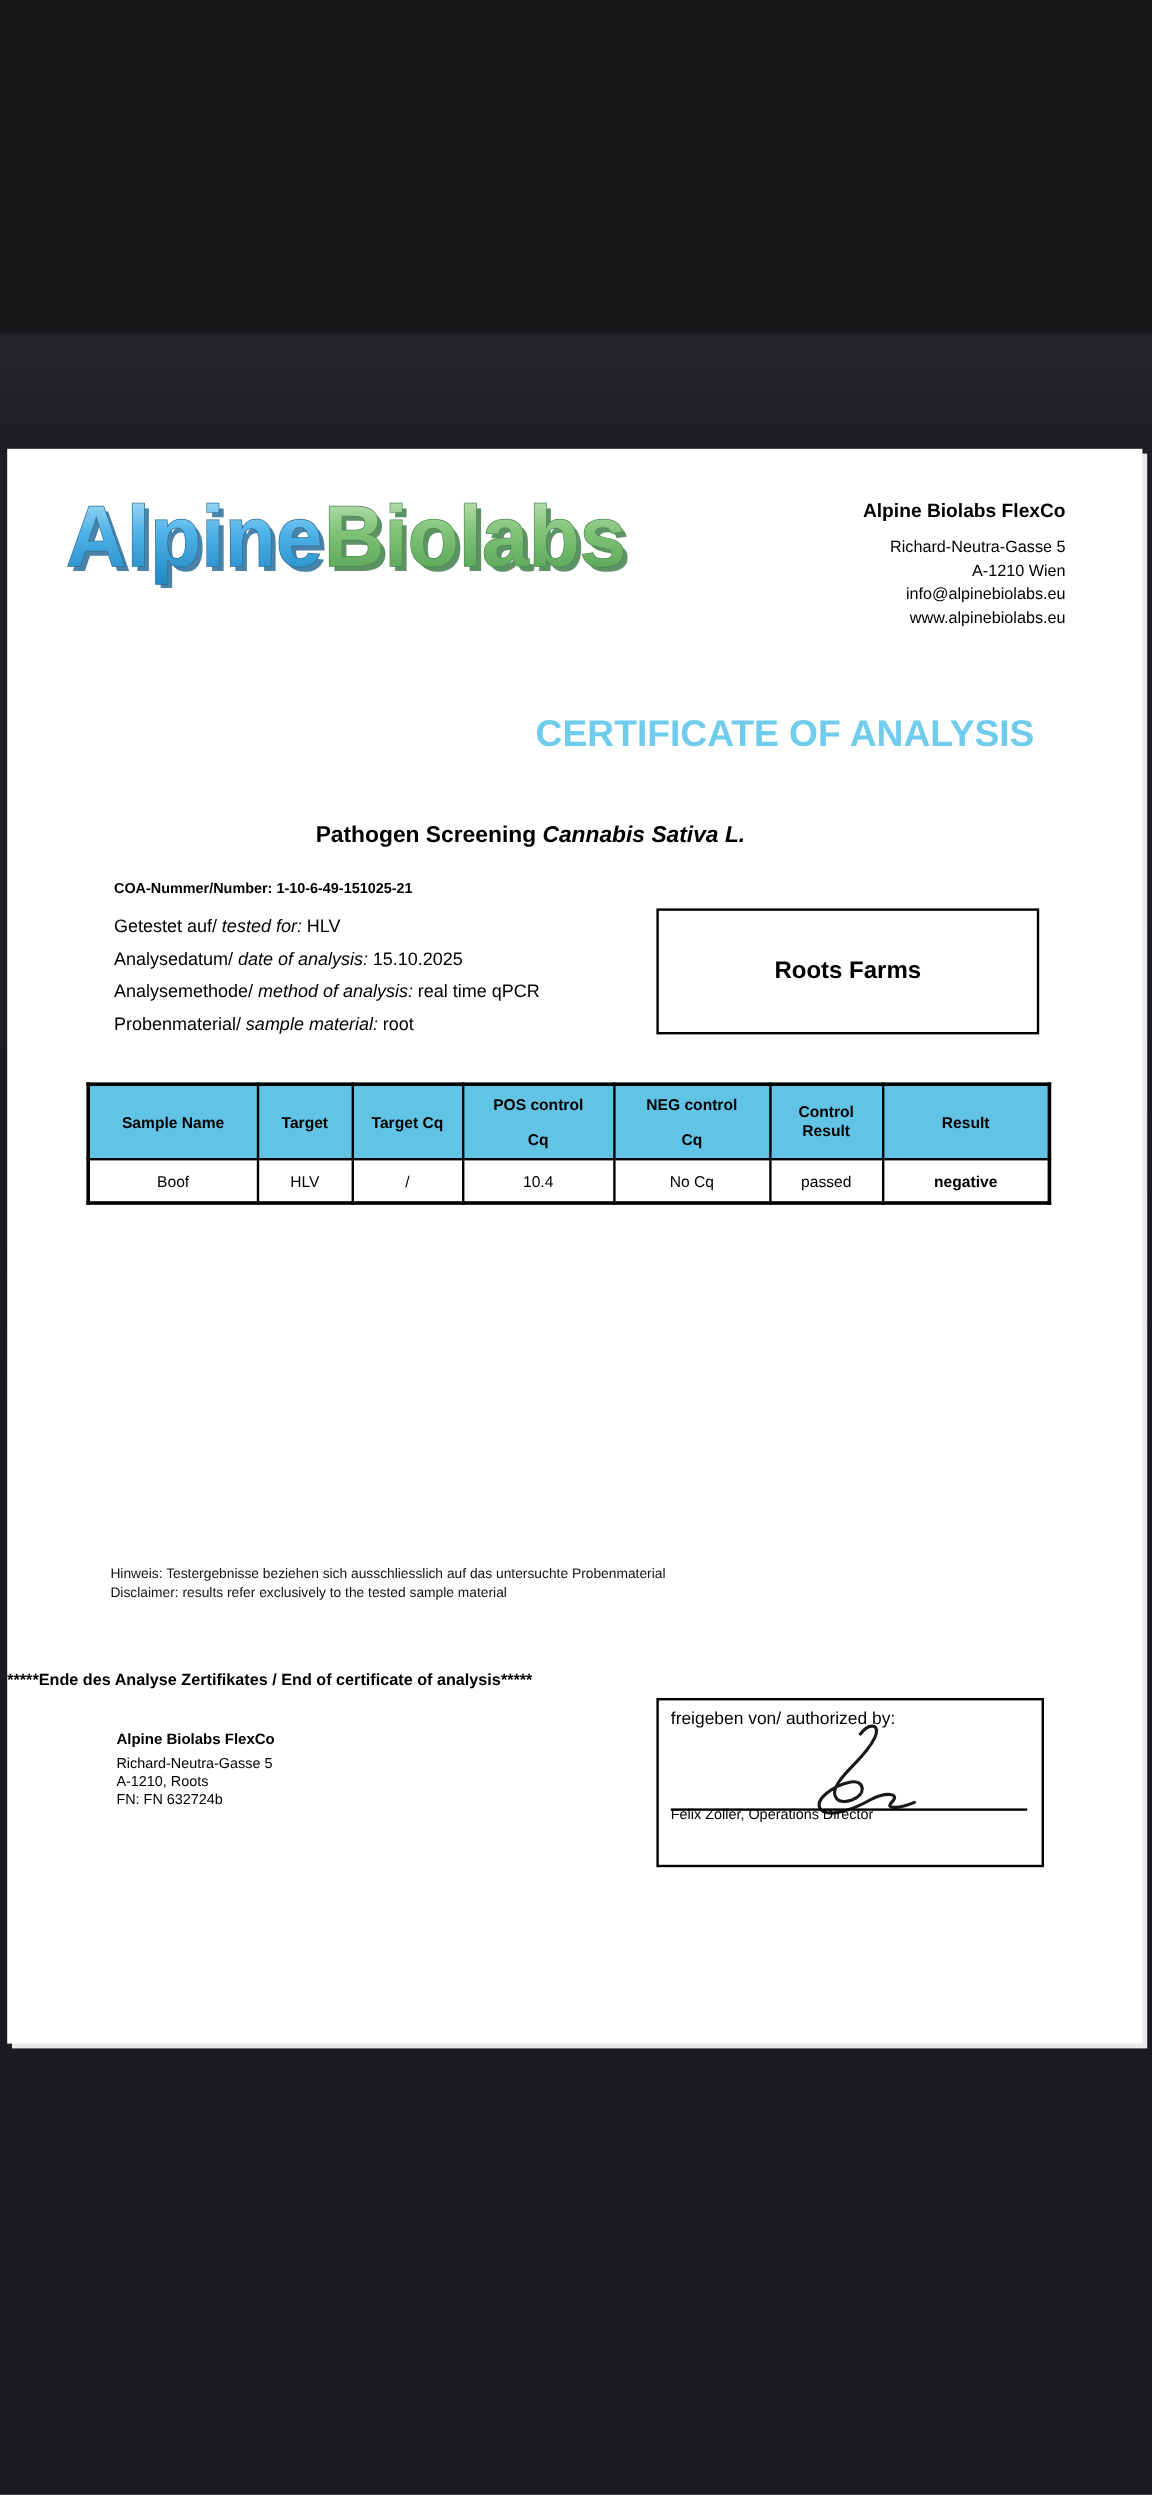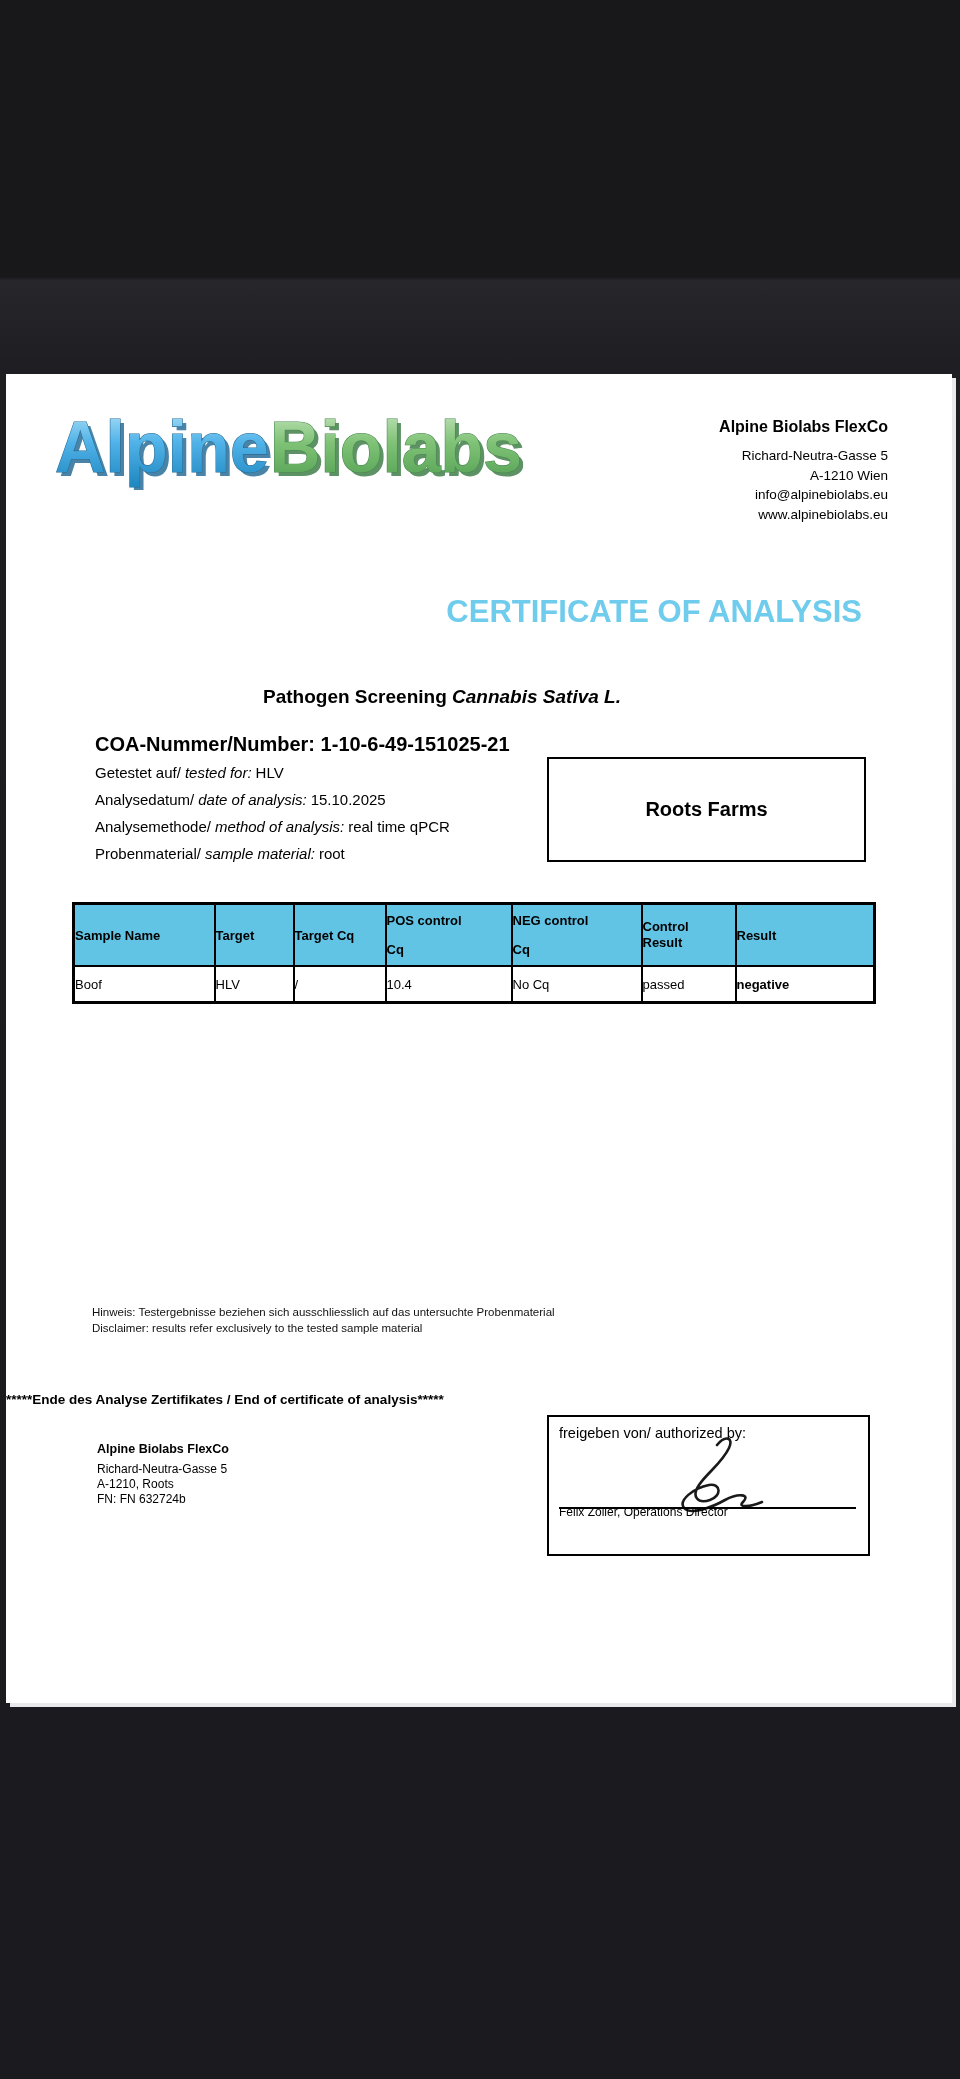--- a/index.html
+++ b/index.html
@@ -18,31 +18,31 @@
   .logo { left:48px; top:40px; }
   
   .letterhead { right:64px; top:44px; text-align:right; }
   .lh-company { font-size:16px; font-weight:bold; margin-bottom:10px; }
   .lh-line { font-size:13.5px; line-height:19.5px; }
   
   .doc-title { left:0; top:220px; width:856px; text-align:right; font-size:31px; font-weight:bold; color:#6fccec; }
   .doc-subtitle { left:0; top:268px; width:872px; text-align:center; font-size:19px; font-weight:bold;margin-top:44px; }
   .italic { font-style:italic; }
   
-  .coa-line { left:89px; top:359px; font-size:20px; font-weight:bold; }
+  .coa-line { left:89px; top:359px; font-size:12px; font-weight:bold; }
   .meta-line { left:89px; font-size:15px; }
   .m0{top:390px} .m1{top:417px} .m2{top:444px} .m3{top:471px}
   .meta-line .en { font-style:italic; }
   .meta-line span { margin-right:4px; }
   
   .client-box { left:541px; top:383px; width:315px; height:101px; border:2px solid #000;
     display:flex; align-items:center; justify-content:center; font-size:20px; font-weight:bold; }
   
   .results { left:66px; top:528px; border-collapse:collapse; border:3px solid #000; table-layout:fixed; }
-  .results th, .results td { border:2px solid #000; text-align:left; vertical-align:middle; padding:0; }
+  .results th, .results td { border:2px solid #000; text-align:center; vertical-align:middle; padding:0; }
   .results th { background:#62c4e5; font-size:13px; font-weight:bold; height:60px; }
   .results td { font-size:13px; height:34px; background:#fff; }
   .results td.bold { font-weight:bold; }
   .two { display:flex; flex-direction:column; justify-content:space-between; height:44px; }
   .tight { line-height:16px; }
   
   .disclaimer { left:86px; top:931px; font-size:11.5px; line-height:15.5px; color:#111; }
   
   .end-note { left:0; top:1018px; width:824px; text-align:left; font-size:13.5px; font-weight:bold; }
   

